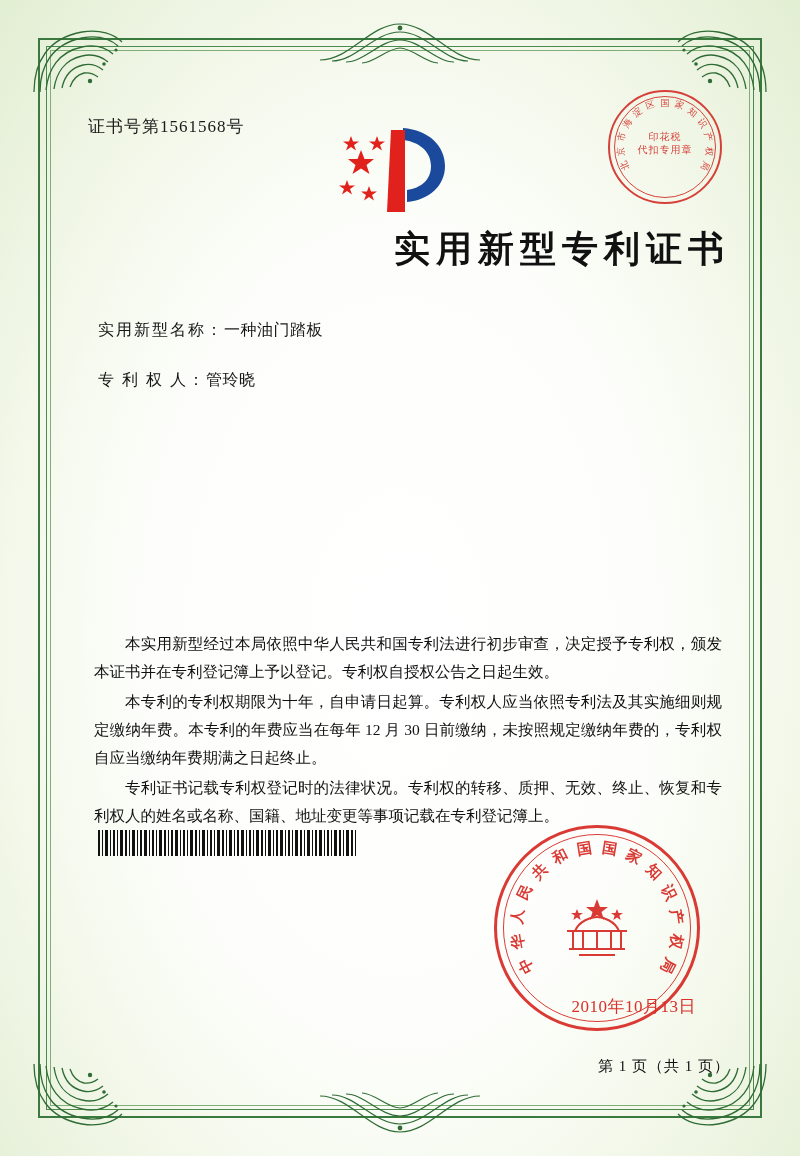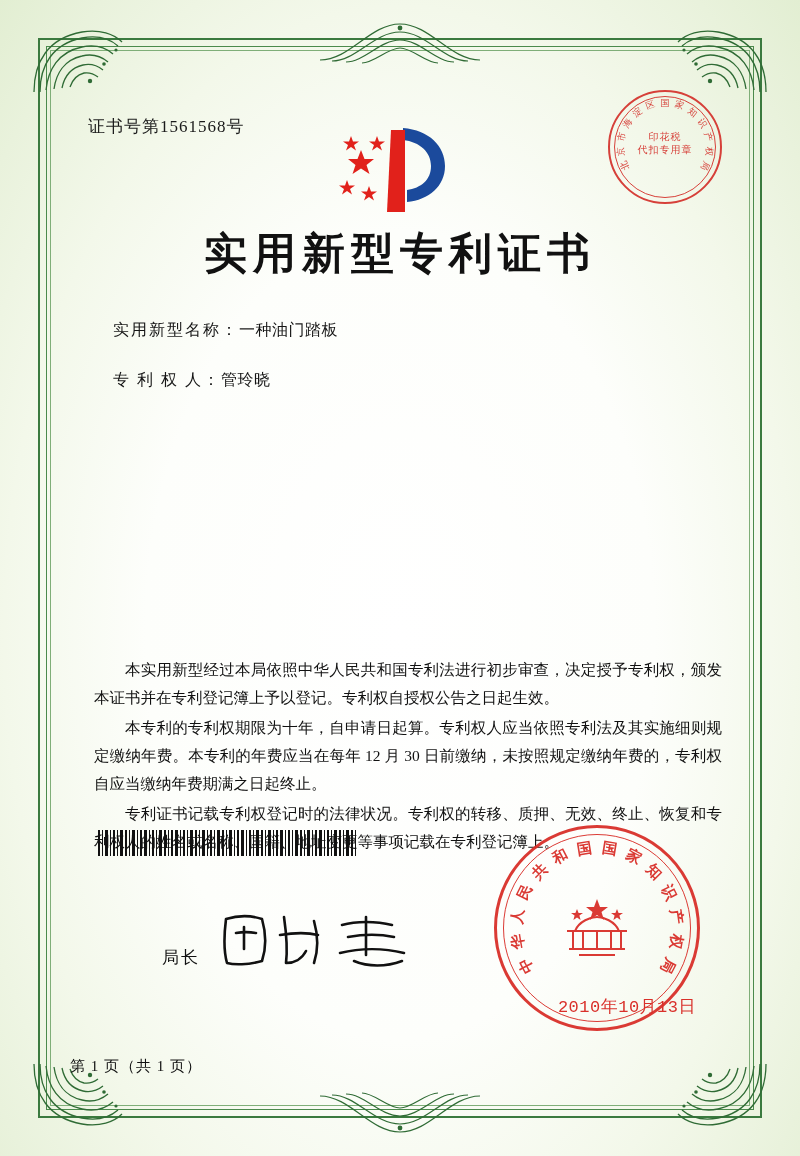--- a/index.html
+++ b/index.html
@@ -140,55 +140,54 @@
     font-size: 10px;
     line-height: 13px;
     letter-spacing: 1px;
   }
 
   .title {
     position: absolute;
     left: 0;
     right: 0;
     top: 155px;
-    text-align: center;
-    font-size: 43px;
+    text-align: right;
+    font-size: 36px;
     font-weight: bold;
     letter-spacing: 6px;
     color: #111;
     font-family: "Liberation Serif", serif;
   }
 
   .fields {
     position: absolute;
     left: 28px;
     right: 10px;
     top: 250px;
   }
   .field {
     font-size: 16px;
     color: #151515;
     margin-bottom: 29px;
     white-space: nowrap;
     letter-spacing: .5px;
-    margin-left: 15px;
   }
   .field .lbl { letter-spacing: 2px; }
   .field .val { letter-spacing: .5px; }
   .field .val.mono {
     font-family: "Liberation Mono", monospace;
     font-size: 15px;
     letter-spacing: .6px;
   }
 
   .paras {
     position: absolute;
     left: 24px;
     right: 8px;
-    top: 586px;
+    top: 560px;
     font-size: 15.5px;
     line-height: 28px;
     color: #111;
     text-align: justify;
   }
   .paras p {
     margin: 0 0 2px 0;
     text-indent: 2em;
   }
 
@@ -263,29 +262,29 @@
     height: 70px;
   }
   .seal-bottom .emblem svg { width:100%; height:100%; display:block; }
   .seal-date {
     position: absolute;
     right: 34px;
     top: 925px;
     font-size: 17px;
     color: #d9302a;
     letter-spacing: .5px;
-    font-family: Liberation Mono, monospace;
+    font-family: Liberation Serif, serif;
   }
 
   .page-no {
     position: absolute;
     left: 0;
     right: 0;
     bottom: 10px;
-    text-align: left;
+    text-align: right;
     font-size: 15px;
     color: #111;
     letter-spacing: 1px;
   }
 </style>
 </head>
 <body>
 
 <div class="page">
 
@@ -513,40 +512,20 @@
             <rect x="236" y="0" width="3" height="26"></rect>
           <rect x="241" y="0" width="2" height="26"></rect>
             <rect x="245" y="0" width="1" height="26"></rect>
           <rect x="248" y="0" width="3" height="26"></rect>
             <rect x="253" y="0" width="2" height="26"></rect>
           <rect x="257" y="0" width="1" height="26"></rect>
         </g>
       </svg>
     </div>
 
-    <div class="director-row">
-      <div class="director-label">局长</div>
-      <div class="signature">
-        <svg viewBox="0 0 215 70">
-          <g fill="none" stroke="currentColor" stroke-width="2.6" stroke-linecap="round" stroke-linejoin="round">
-            <path d="M12,14 C10,30 9,44 13,58 C20,60 34,60 48,56 C52,44 52,28 48,14 C36,10 22,11 12,14 Z"></path>
-            <path d="M22,28 C28,27 36,27 42,28"></path>
-            <path d="M30,22 L30,44"></path>
-            <path d="M70,12 C72,26 74,42 72,58 C80,58 88,54 92,46"></path>
-            <path d="M66,30 C78,28 92,27 104,30"></path>
-            <path d="M100,16 C104,30 104,46 100,58"></path>
-            <path d="M128,20 C142,16 162,16 178,20"></path>
-            <path d="M134,32 C150,29 166,29 180,32"></path>
-            <path d="M152,12 L152,50"></path>
-            <path d="M126,48 C146,43 170,43 190,48"></path>
-            <path d="M140,56 C154,62 172,62 188,56"></path>
-          </g>
-        </svg>
-      </div>
-    </div>
 
     <div class="seal-bottom">
       <div class="ring2"></div>
       <div class="arc" id="bottomSealArc">
           <span style="font-size: 15px; transform: rotate(-118deg) translate(0px, -80px) rotate(0deg) translate(-50%, -50%);">中</span>
           <span style="font-size: 15px; transform: rotate(-99.8462deg) translate(0px, -80px) rotate(0deg) translate(-50%, -50%);">华</span>
           <span style="font-size: 15px; transform: rotate(-81.6923deg) translate(0px, -80px) rotate(0deg) translate(-50%, -50%);">人</span>
           <span style="font-size: 15px; transform: rotate(-63.5385deg) translate(0px, -80px) rotate(0deg) translate(-50%, -50%);">民</span>
           <span style="font-size: 15px; transform: rotate(-45.3846deg) translate(0px, -80px) rotate(0deg) translate(-50%, -50%);">共</span>
           <span style="font-size: 15px; transform: rotate(-27.2308deg) translate(0px, -80px) rotate(0deg) translate(-50%, -50%);">和</span>

